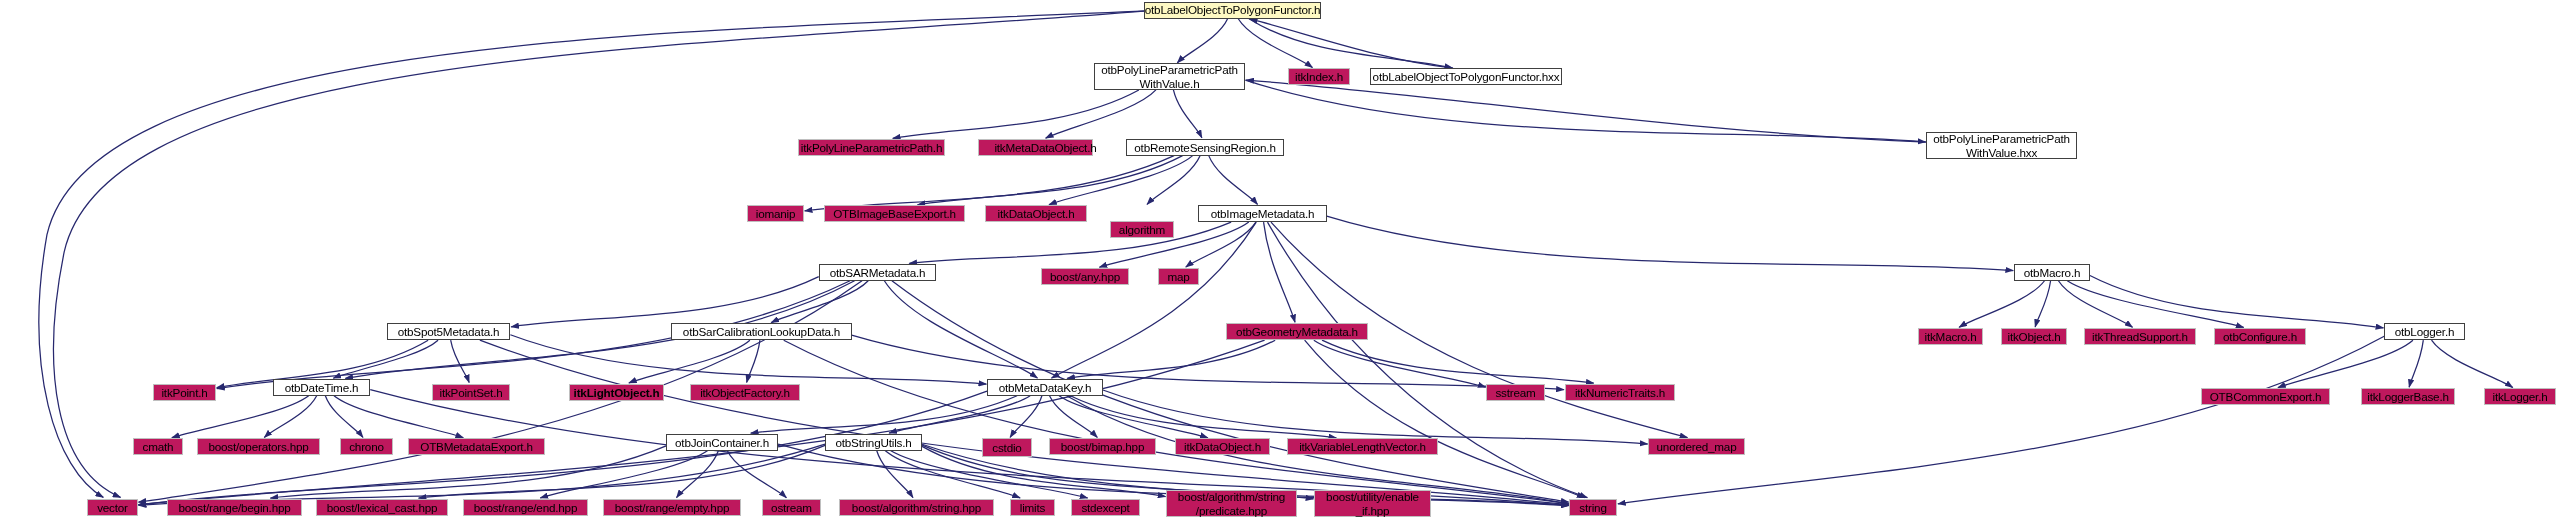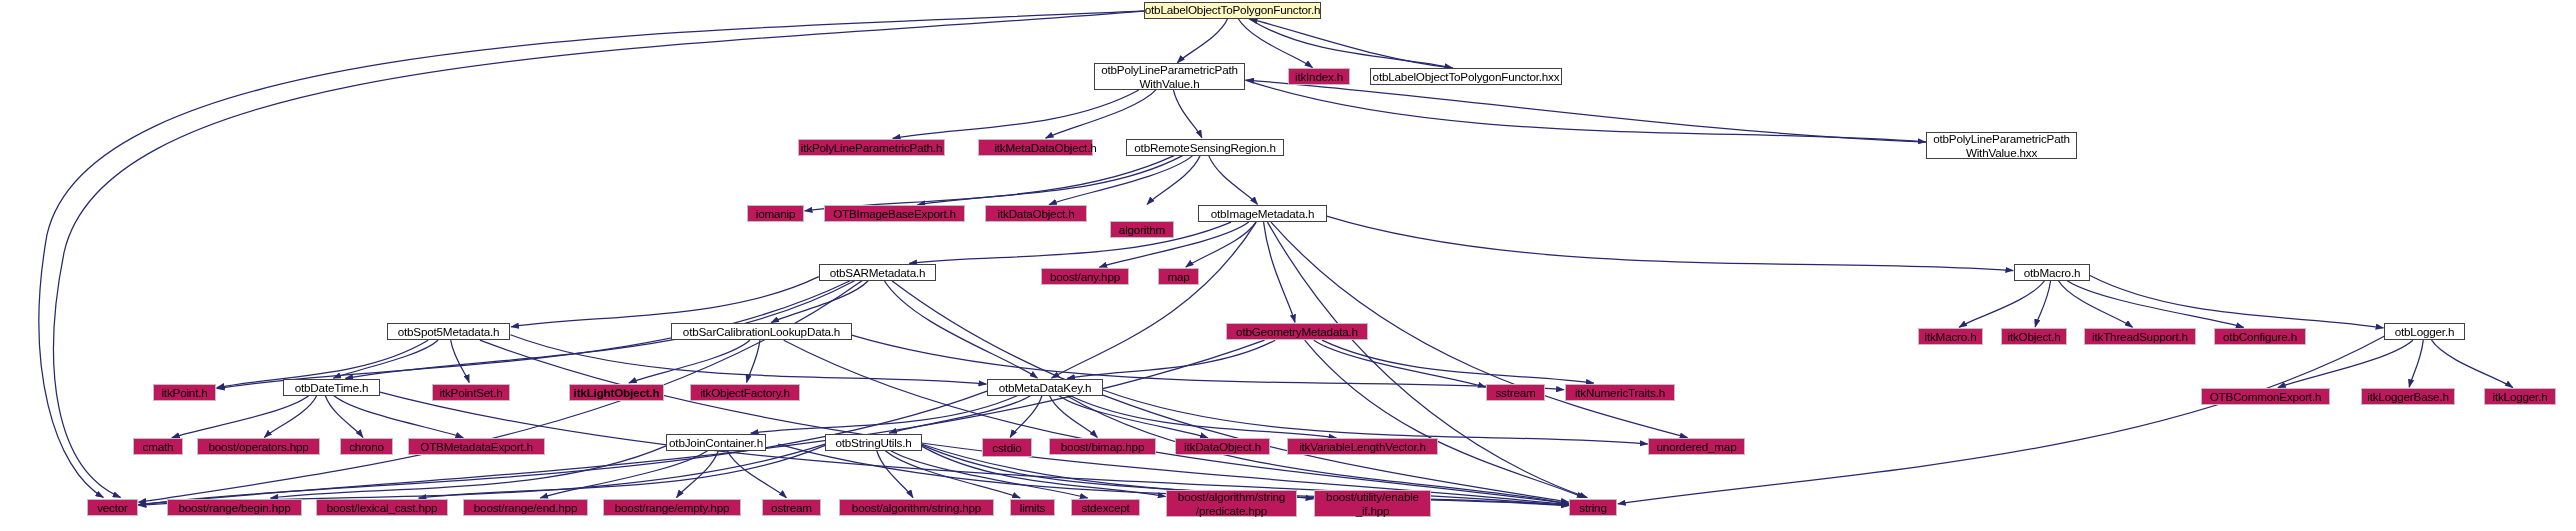--- a/index.html
+++ b/index.html
@@ -150,35 +150,35 @@
       <div class="node strong" style="left: 2014px; top: 264px; width: 76px; height: 17px;"><span class="lbl">otbMacro.h</span></div>
       <div class="node strong" style="left: 387px; top: 323px; width: 123px; height: 17px;"><span class="lbl">otbSpot5Metadata.h</span></div>
       <div class="node strong" style="left: 671px; top: 323px; width: 181px; height: 17px;"><span class="lbl">otbSarCalibrationLookupData.h</span></div>
       <div class="node" style="left: 1226px; top: 323px; width: 142px; height: 17px;"><span class="lbl">otbGeometryMetadata.h</span></div>
       <div class="node" style="left: 1918px; top: 328px; width: 65px; height: 17px;"><span class="lbl">itkMacro.h</span></div>
       <div class="node" style="left: 2001px; top: 328px; width: 66px; height: 17px;"><span class="lbl">itkObject.h</span></div>
       <div class="node" style="left: 2084px; top: 328px; width: 112px; height: 17px;"><span class="lbl">itkThreadSupport.h</span></div>
       <div class="node" style="left: 2214px; top: 328px; width: 92px; height: 17px;"><span class="lbl">otbConfigure.h</span></div>
       <div class="node strong" style="left: 2384px; top: 323px; width: 81px; height: 17px;"><span class="lbl">otbLogger.h</span></div>
       <div class="node" style="left: 153px; top: 384px; width: 63px; height: 17px;"><span class="lbl">itkPoint.h</span></div>
-      <div class="node strong" style="left: 283px; top: 379px; width: 97px; height: 17px;"><span class="lbl">otbDateTime.h</span></div>
+      <div class="node strong" style="left: 273px; top: 379px; width: 97px; height: 17px;"><span class="lbl">otbDateTime.h</span></div>
       <div class="node" style="left: 432px; top: 384px; width: 78px; height: 17px;"><span class="lbl">itkPointSet.h</span></div>
       <div class="node" style="left: 569px; top: 384px; width: 95px; height: 17px; font-weight: bold;"><span class="lbl">itkLightObject.h</span></div>
       <div class="node" style="left: 690px; top: 384px; width: 110px; height: 17px;"><span class="lbl">itkObjectFactory.h</span></div>
       <div class="node strong" style="left: 987px; top: 379px; width: 116px; height: 17px;"><span class="lbl">otbMetaDataKey.h</span></div>
       <div class="node" style="left: 1486px; top: 384px; width: 59px; height: 17px;"><span class="lbl">sstream</span></div>
       <div class="node" style="left: 1565px; top: 384px; width: 110px; height: 17px;"><span class="lbl">itkNumericTraits.h</span></div>
       <div class="node" style="left: 2201px; top: 388px; width: 129px; height: 17px;"><span class="lbl">OTBCommonExport.h</span></div>
       <div class="node" style="left: 2361px; top: 388px; width: 94px; height: 17px;"><span class="lbl">itkLoggerBase.h</span></div>
       <div class="node" style="left: 2484px; top: 388px; width: 72px; height: 17px;"><span class="lbl">itkLogger.h</span></div>
       <div class="node" style="left: 133px; top: 438px; width: 50px; height: 17px;"><span class="lbl">cmath</span></div>
       <div class="node" style="left: 197px; top: 438px; width: 123px; height: 17px;"><span class="lbl">boost/operators.hpp</span></div>
       <div class="node" style="left: 340px; top: 438px; width: 53px; height: 17px;"><span class="lbl">chrono</span></div>
       <div class="node" style="left: 408px; top: 438px; width: 137px; height: 17px;"><span class="lbl">OTBMetadataExport.h</span></div>
-      <div class="node strong" style="left: 666px; top: 434px; width: 100px; height: 17px;"><span class="lbl">otbJoinContainer.h</span></div>
+      <div class="node strong" style="left: 666px; top: 434px; width: 112px; height: 17px;"><span class="lbl">otbJoinContainer.h</span></div>
       <div class="node strong" style="left: 825px; top: 434px; width: 97px; height: 17px;"><span class="lbl">otbStringUtils.h</span></div>
       <div class="node" style="left: 982px; top: 438px; width: 50px; height: 19px; text-align: right;"><span class="lbl">cstdio</span></div>
       <div class="node" style="left: 1049px; top: 438px; width: 107px; height: 17px;"><span class="lbl">boost/bimap.hpp</span></div>
       <div class="node" style="left: 1175px; top: 438px; width: 95px; height: 17px;"><span class="lbl">itkDataObject.h</span></div>
       <div class="node" style="left: 1287px; top: 438px; width: 151px; height: 17px;"><span class="lbl">itkVariableLengthVector.h</span></div>
       <div class="node" style="left: 1648px; top: 438px; width: 97px; height: 17px;"><span class="lbl">unordered_map</span></div>
       <div class="node" style="left: 87px; top: 499px; width: 51px; height: 17px;"><span class="lbl">vector</span></div>
       <div class="node" style="left: 167px; top: 499px; width: 135px; height: 17px;"><span class="lbl">boost/range/begin.hpp</span></div>
       <div class="node" style="left: 316px; top: 499px; width: 132px; height: 17px;"><span class="lbl">boost/lexical_cast.hpp</span></div>
       <div class="node" style="left: 463px; top: 499px; width: 125px; height: 17px;"><span class="lbl">boost/range/end.hpp</span></div>

